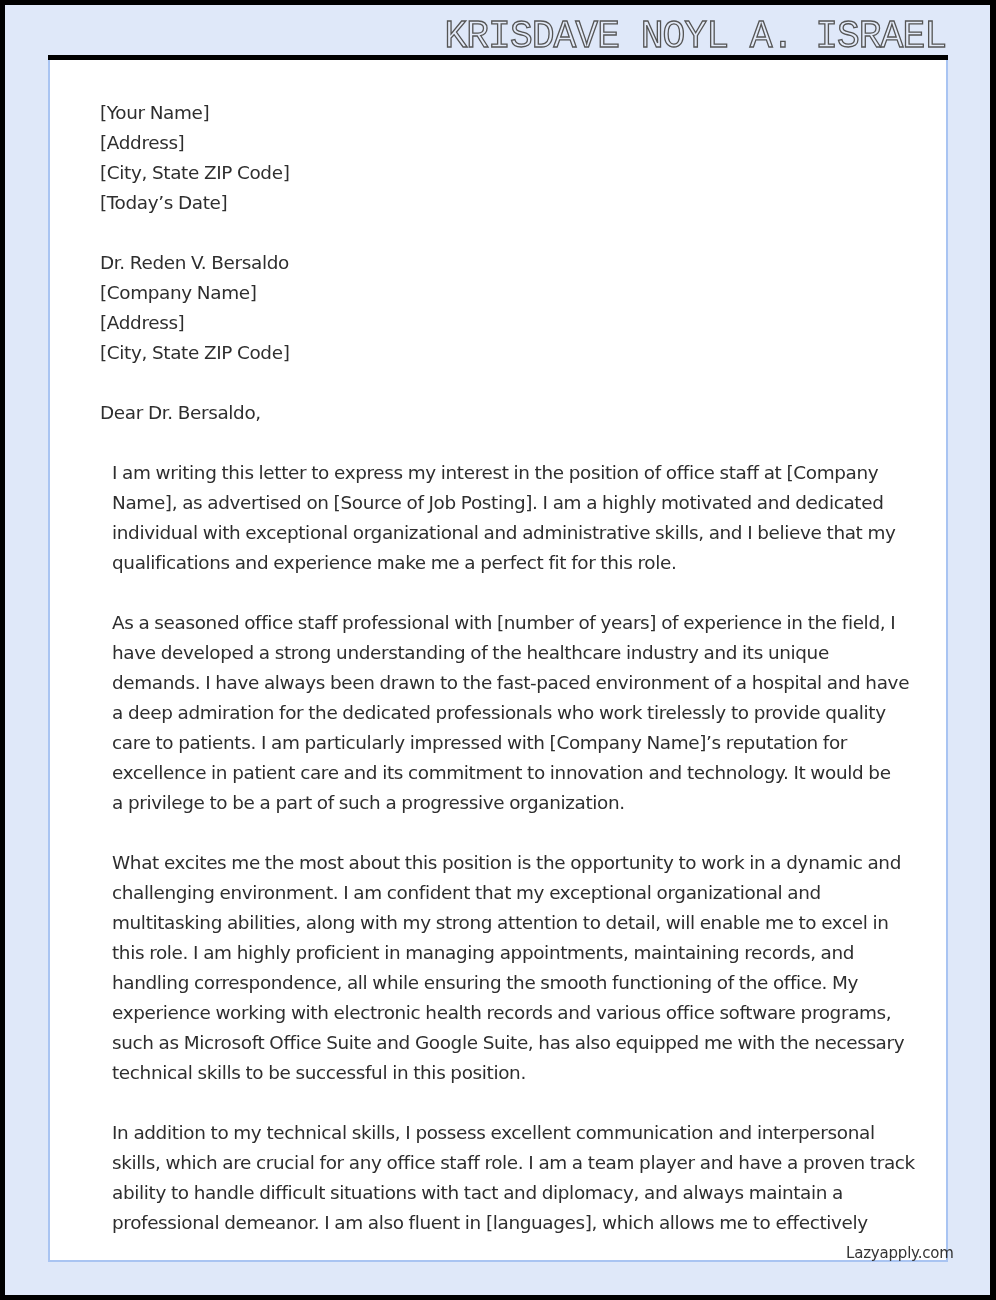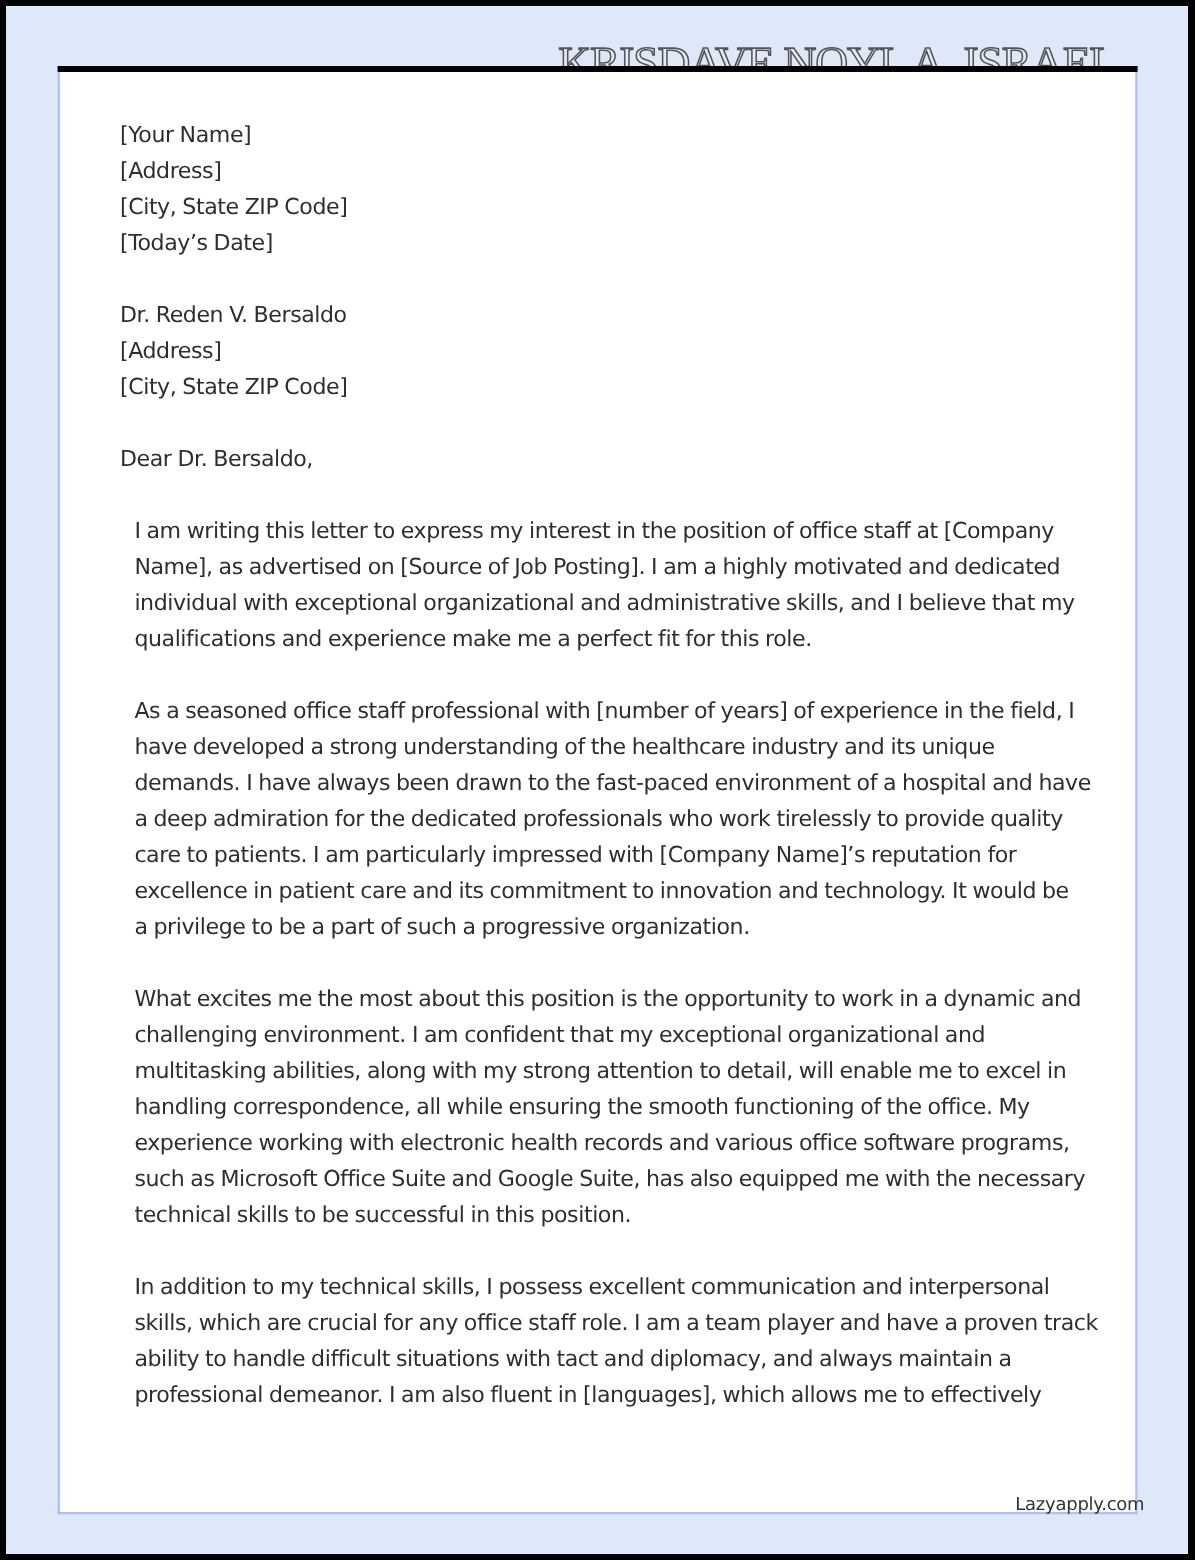--- a/index.html
+++ b/index.html
@@ -20,28 +20,28 @@
       top: 5px;
       width: 985px;
       height: 1290px;
       background: #dfe8f9;
       overflow: hidden;
     }
     .title {
       position: absolute;
       right: 44px;
       top: 12px;
-      font-family: Liberation Serif, serif;
+      font-family: Liberation Mono, monospace;
       font-size: 38px;
       letter-spacing: -1px;
       color: #e3eaf8;
       -webkit-text-stroke: 1.3px #555;
       line-height: 40px;
       white-space: nowrap;
-      margin: 16px;
+      margin: 0;
       font-weight: normal;
     }
     .top-bar {
       position: absolute;
       left: 43px;
       top: 50px;
       width: 900px;
       height: 5px;
       background: #000;
     }
@@ -99,20 +99,21 @@
   <div class="letter">
     <div class="block">
       <span class="line">[Your Name]</span>
       <span class="line">[Address]</span>
       <span class="line">[City, State ZIP Code]</span>
       <span class="line">[Today’s Date]</span>
     </div>
 
     <div class="block">
       <span class="line">Dr. Reden V. Bersaldo</span>
+      <span class="line">[Company Name]</span>
       <span class="line">[Address]</span>
       <span class="line">[City, State ZIP Code]</span>
     </div>
 
     <div class="block">
       <span class="line">Dear Dr. Bersaldo,</span>
     </div>
 
     <p>
       <span class="line">I am writing this letter to express my interest in the position of office staff at [Company</span>
@@ -128,20 +129,21 @@
       <span class="line">a deep admiration for the dedicated professionals who work tirelessly to provide quality</span>
       <span class="line">care to patients. I am particularly impressed with [Company Name]’s reputation for</span>
       <span class="line">excellence in patient care and its commitment to innovation and technology. It would be</span>
       <span class="line">a privilege to be a part of such a progressive organization.</span>
     </p>
 
     <p>
       <span class="line">What excites me the most about this position is the opportunity to work in a dynamic and</span>
       <span class="line">challenging environment. I am confident that my exceptional organizational and</span>
       <span class="line">multitasking abilities, along with my strong attention to detail, will enable me to excel in</span>
+      <span class="line">this role. I am highly proficient in managing appointments, maintaining records, and</span>
       <span class="line">handling correspondence, all while ensuring the smooth functioning of the office. My</span>
       <span class="line">experience working with electronic health records and various office software programs,</span>
       <span class="line">such as Microsoft Office Suite and Google Suite, has also equipped me with the necessary</span>
       <span class="line">technical skills to be successful in this position.</span>
     </p>
 
     <p>
       <span class="line">In addition to my technical skills, I possess excellent communication and interpersonal</span>
       <span class="line">skills, which are crucial for any office staff role. I am a team player and have a proven track</span>
       <span class="line">ability to handle difficult situations with tact and diplomacy, and always maintain a</span>

